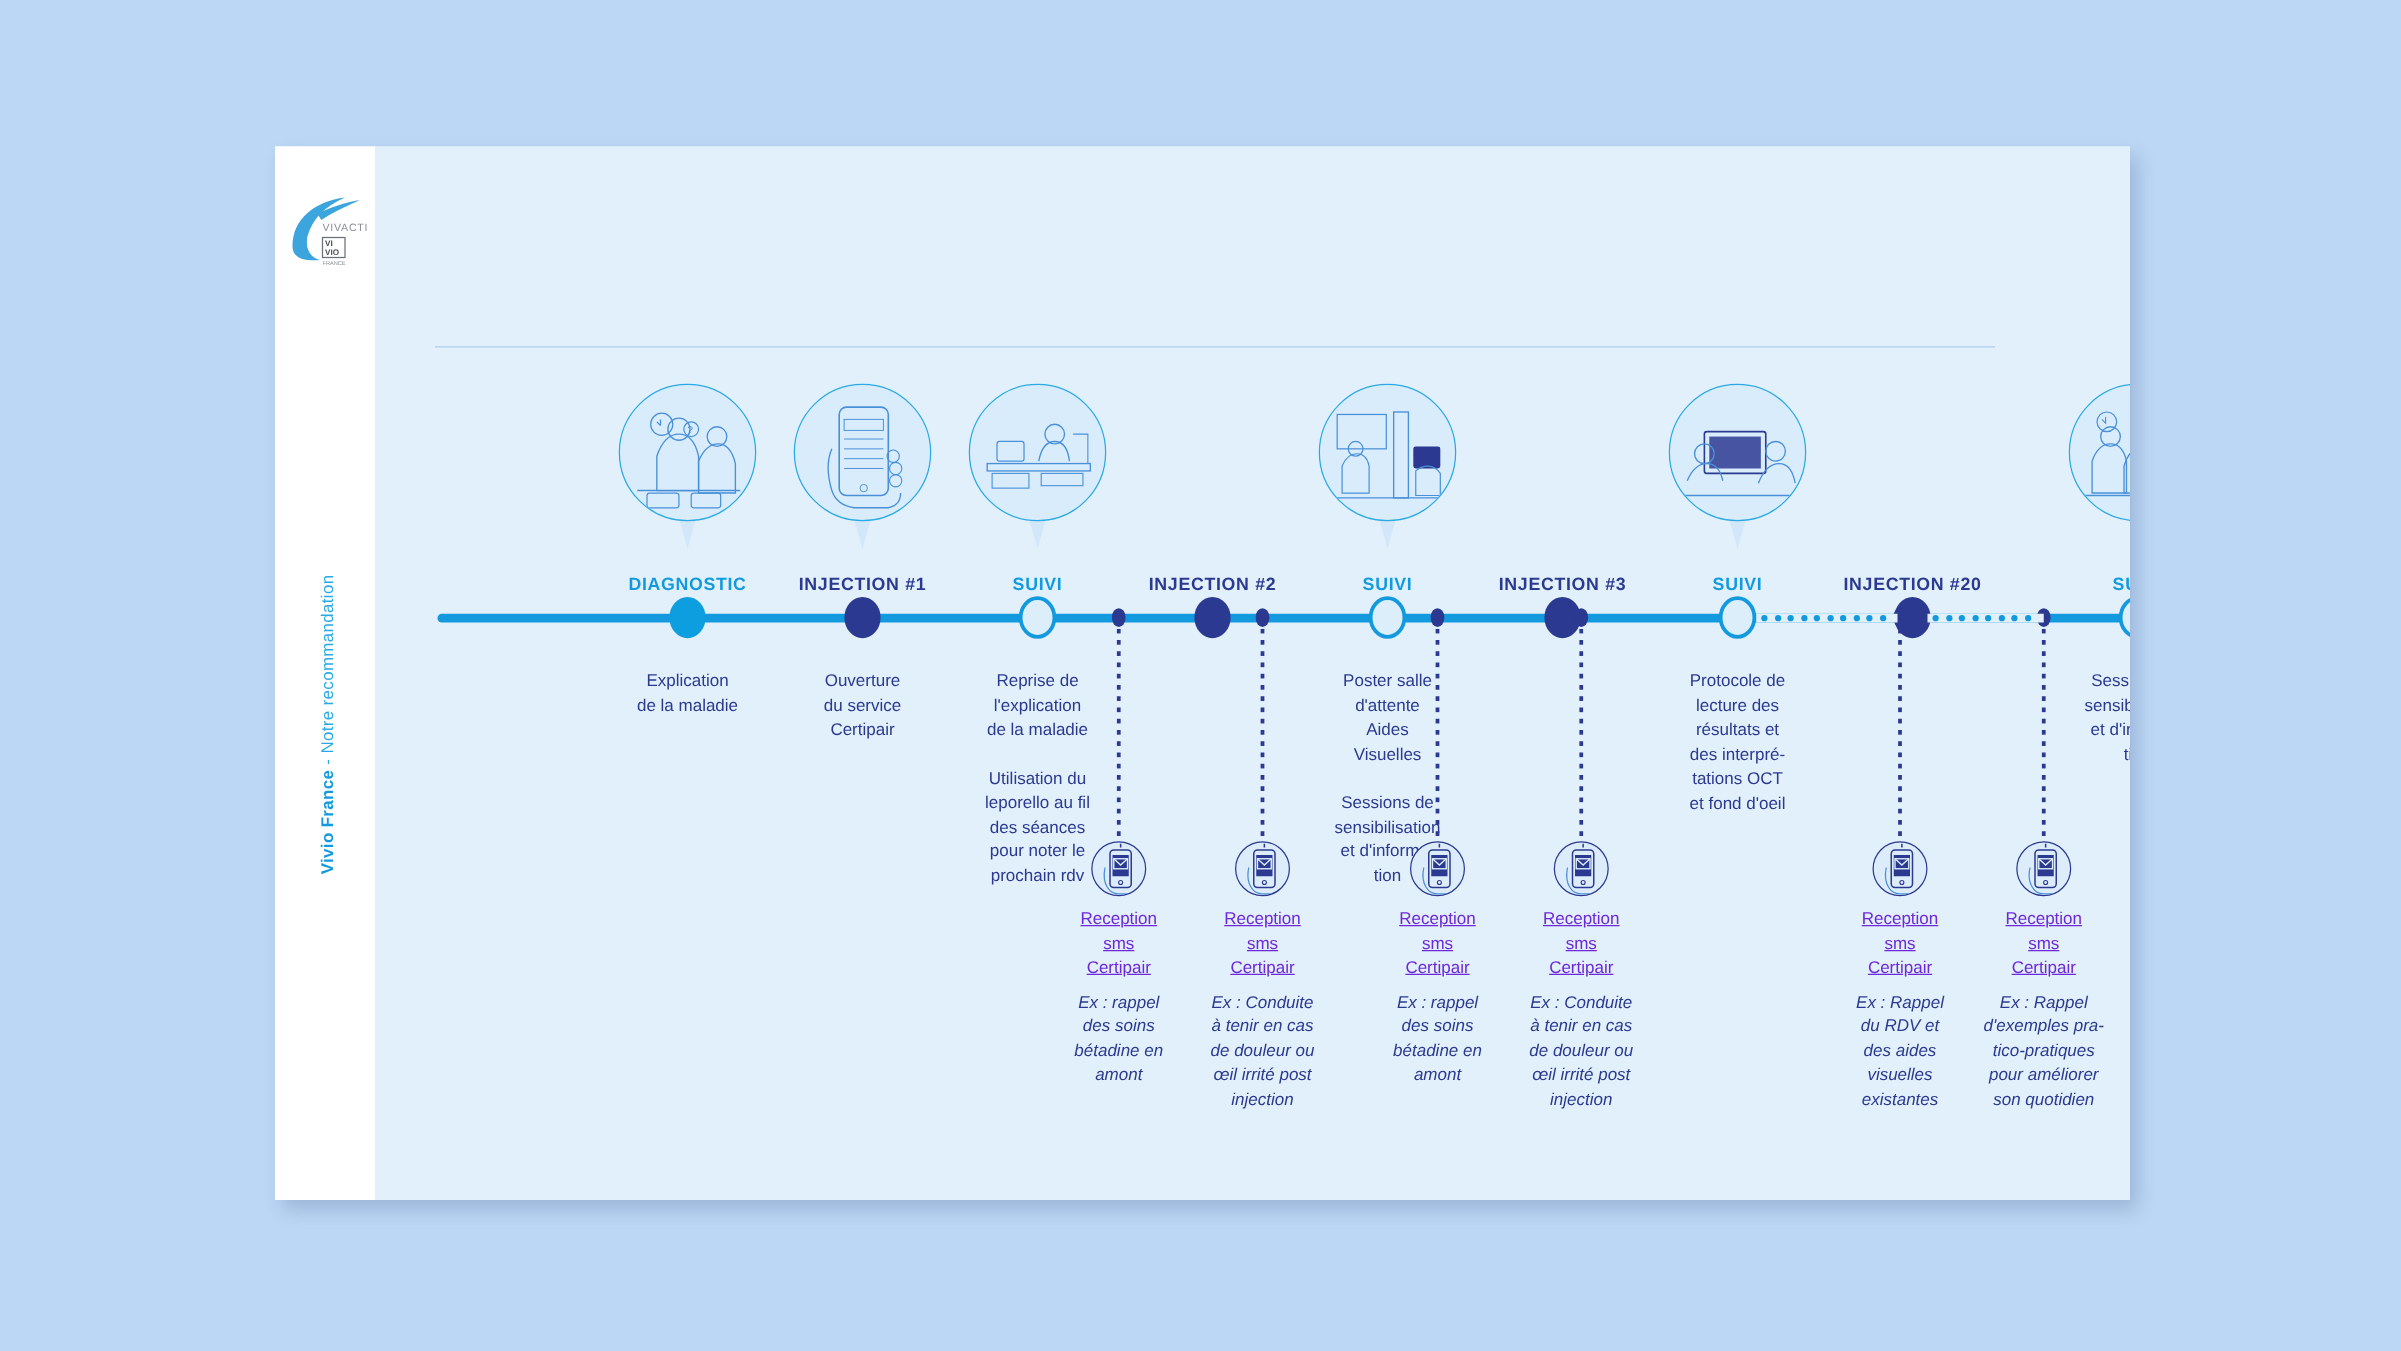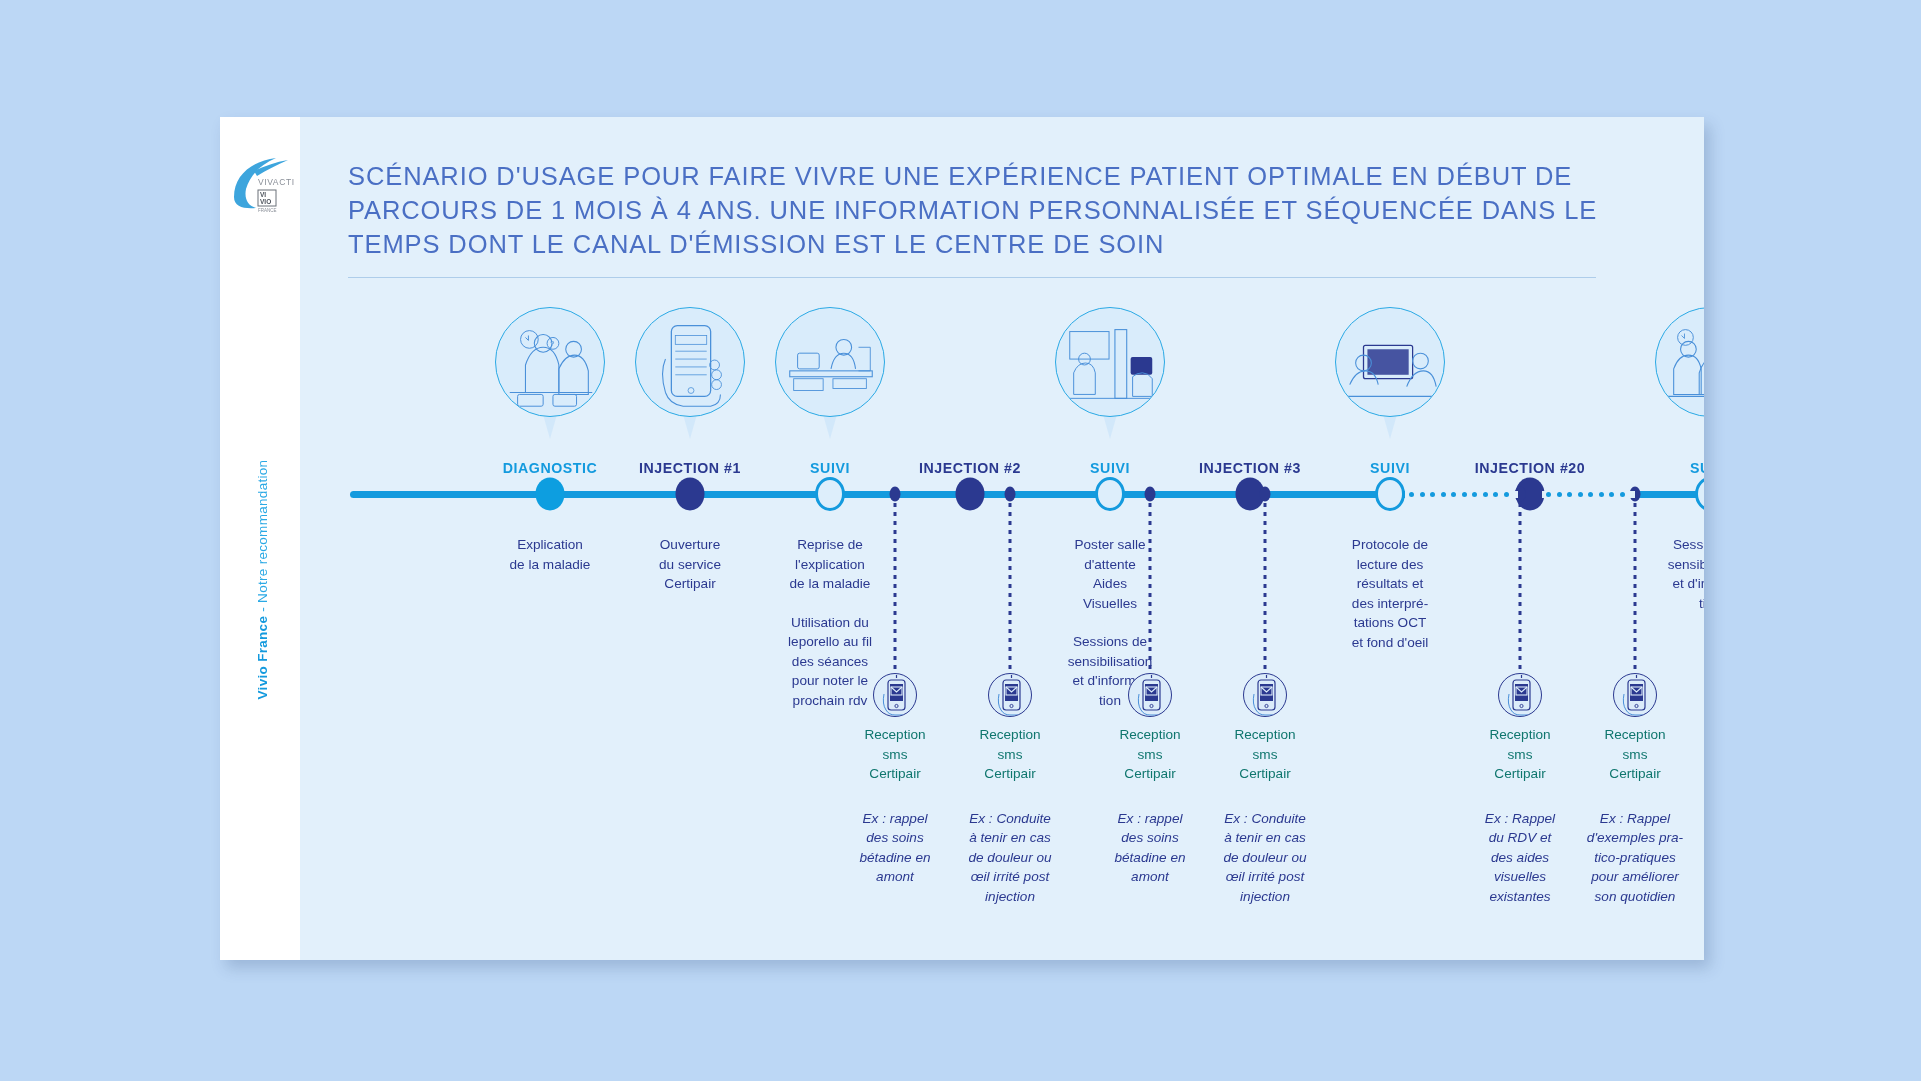--- a/index.html
+++ b/index.html
@@ -130,22 +130,22 @@
   .col .ital  { font-style: italic; white-space: pre-line; }
 
   
   .sms { position: absolute; transform: translateX(-50%); text-align: center; width: 130px; }
   .sms .ic {
     width: 44px; height: 44px; border-radius: 50%;
     border: 1.5px solid #2b3990; background: #dcecfa;
     margin: 0 auto 8px; position: relative; overflow: hidden;
   }
   .sms .ic svg { position: absolute; left: 0; top: 0; }
-  .sms .lbl { color: #0f766e; font-size: 13.6px; line-height: 19.5px; white-space: pre-line; }
-  .sms .ex  { color: #2b3990; font-size: 13.6px; line-height: 19.5px; font-style: italic; margin-top: 25px; white-space: pre-line; }
+  .sms .lbl { color: #6d28d9; font-size: 13.6px; line-height: 19.5px; white-space: pre-line; text-decoration: underline; }
+  .sms .ex  { color: #2b3990; font-size: 13.6px; line-height: 19.5px; font-style: italic; margin-top: 8px; white-space: pre-line; }
 </style>
 </head>
 <body>
 
 <div id="slide">
 
   <div id="rail">
     <div id="logo">
       <svg width="64" height="70" viewBox="0 0 64 70">
         <path d="M4 48 C4 26 22 12 46 9 C30 16 20 26 16 40 C14 50 18 57 26 59 C14 60 4 58 4 48 Z" fill="#3da5dd"></path>
@@ -157,21 +157,20 @@
         <text x="28" y="63" font-family="'Liberation Sans',sans-serif" font-size="4.5" fill="#8a8f98">FRANCE</text>
       </svg>
     </div>
 
     <div id="rail-text">
       <b>Vivio France</b><span> - Notre recommandation</span>
     </div>
 
   </div>
 
-  <div id="title">SCÉNARIO D'USAGE POUR FAIRE VIVRE UNE EXPÉRIENCE PATIENT OPTIMALE EN DÉBUT DE PARCOURS DE 1 MOIS À 4 ANS. UNE INFORMATION PERSONNALISÉE ET SÉQUENCÉE DANS LE TEMPS DONT LE CANAL D'ÉMISSION EST LE CENTRE DE SOIN</div>
   <div id="title-rule"></div>
 
   <div id="illus-layer">
       <div class="illus" style="left: 275px; top: 190px; width: 110px; height: 132px;">
         <div class="cone"></div>
         <div class="disc">
           <svg width="110" height="110" viewBox="0 0 112 100">
             <circle cx="34" cy="26" r="9" fill="none" stroke="#4a90d9" stroke-width="1"></circle>
             <path d="M30 24 l3 3 M33 27 l0 -5" stroke="#4a90d9" stroke-width="1" fill="none"></path>
             <circle cx="58" cy="30" r="6" fill="none" stroke="#4a90d9" stroke-width="1"></circle>

